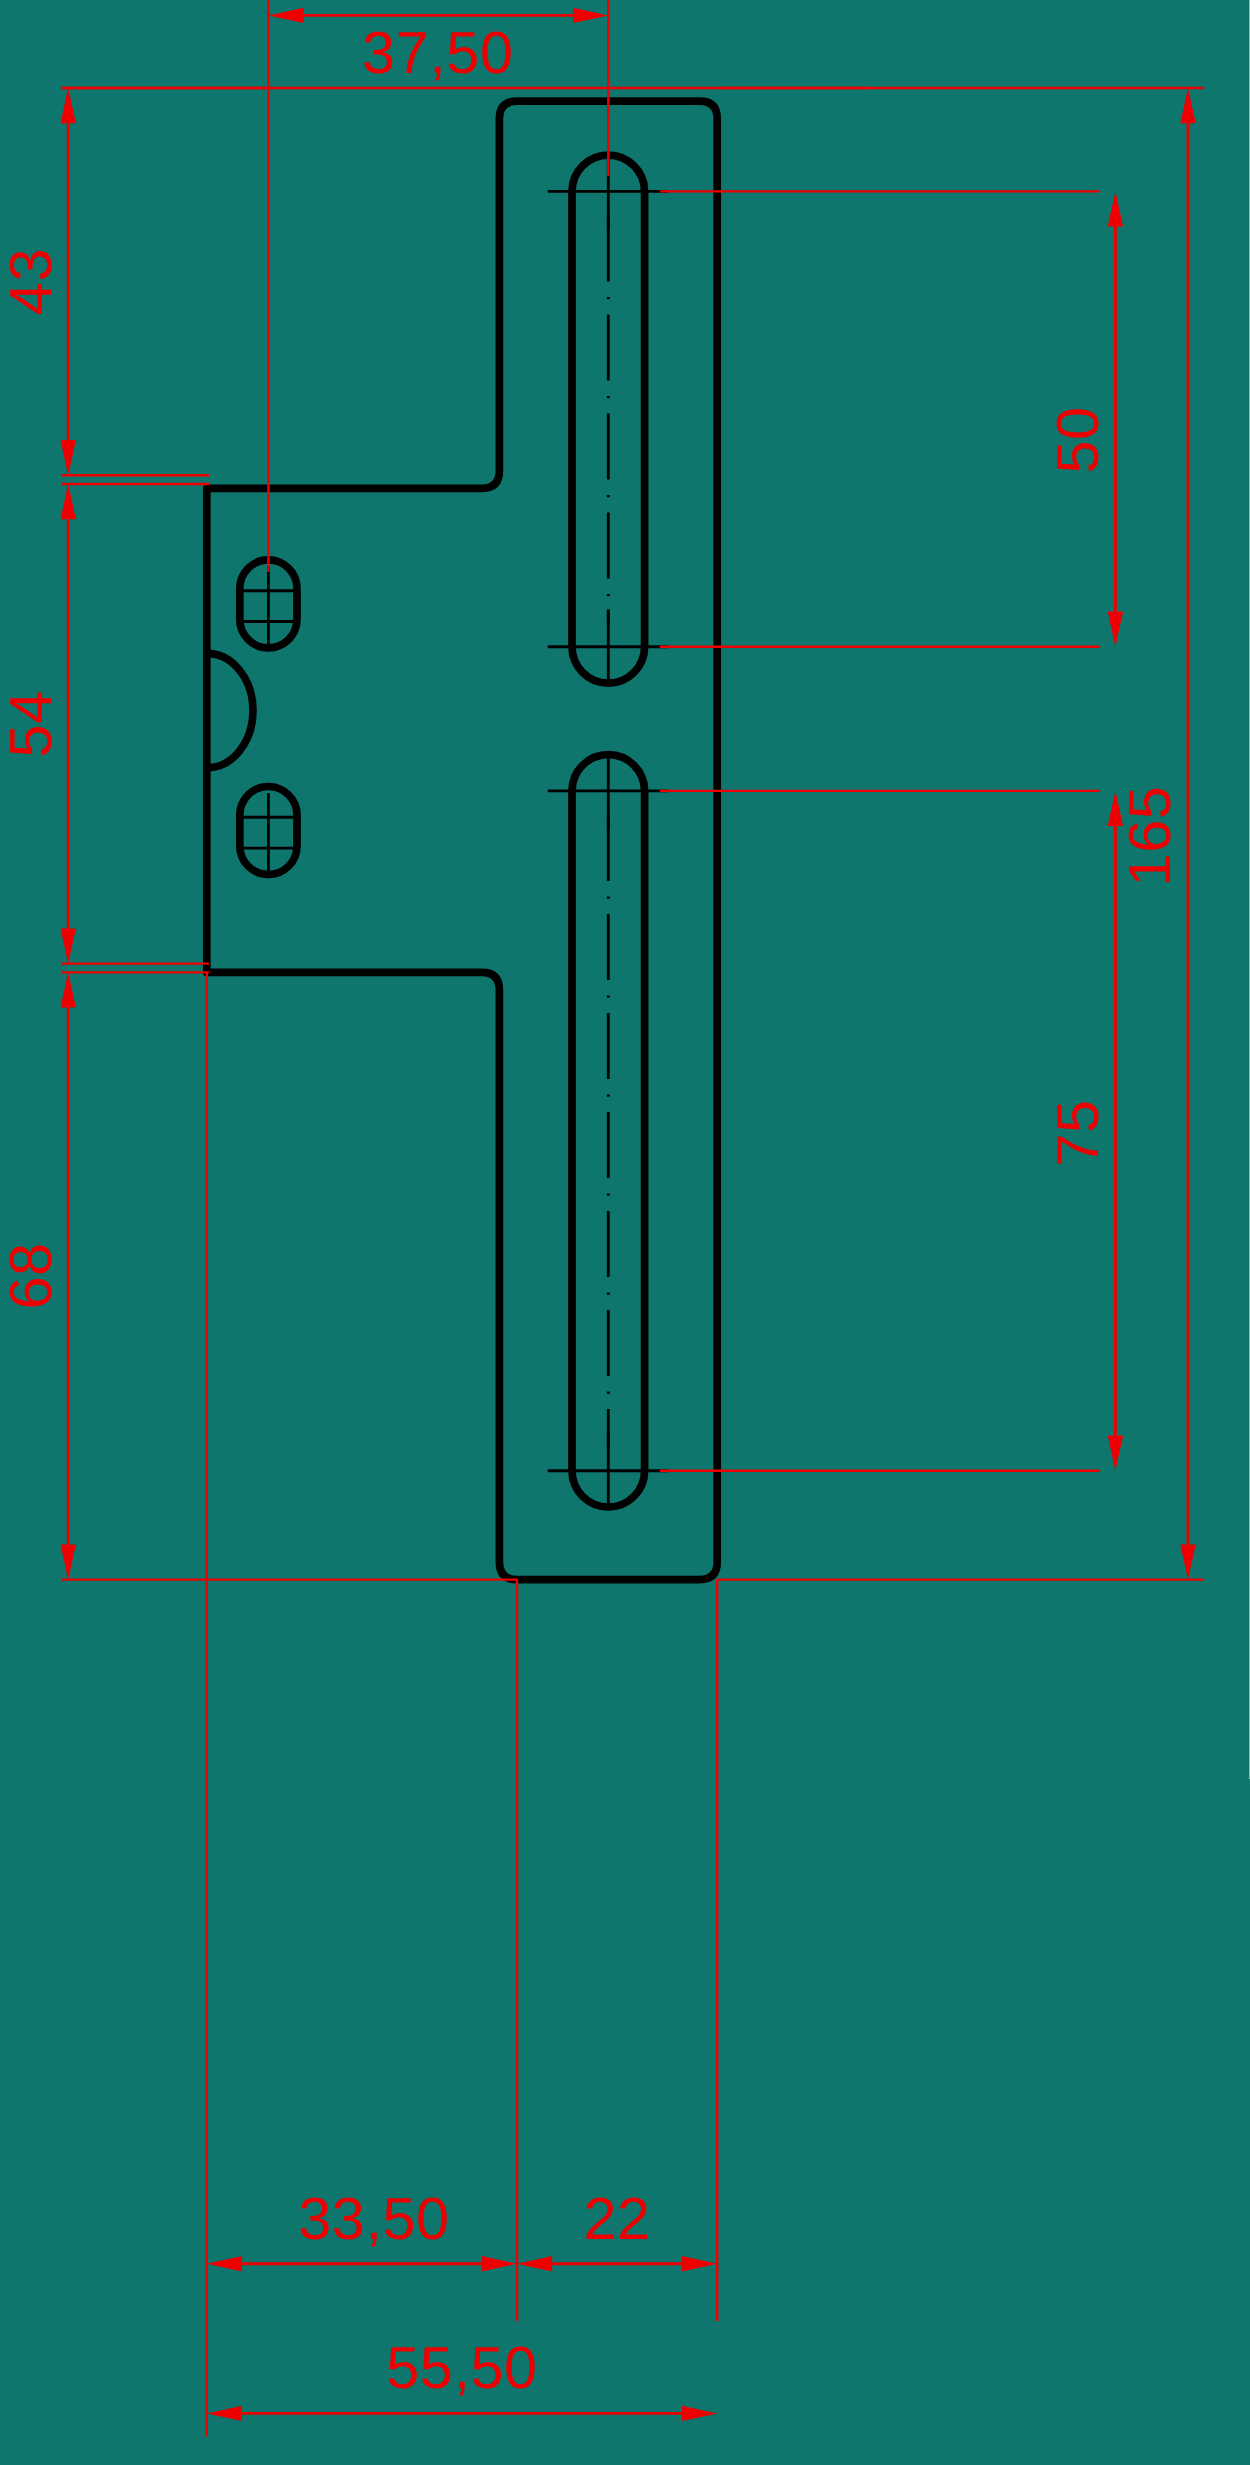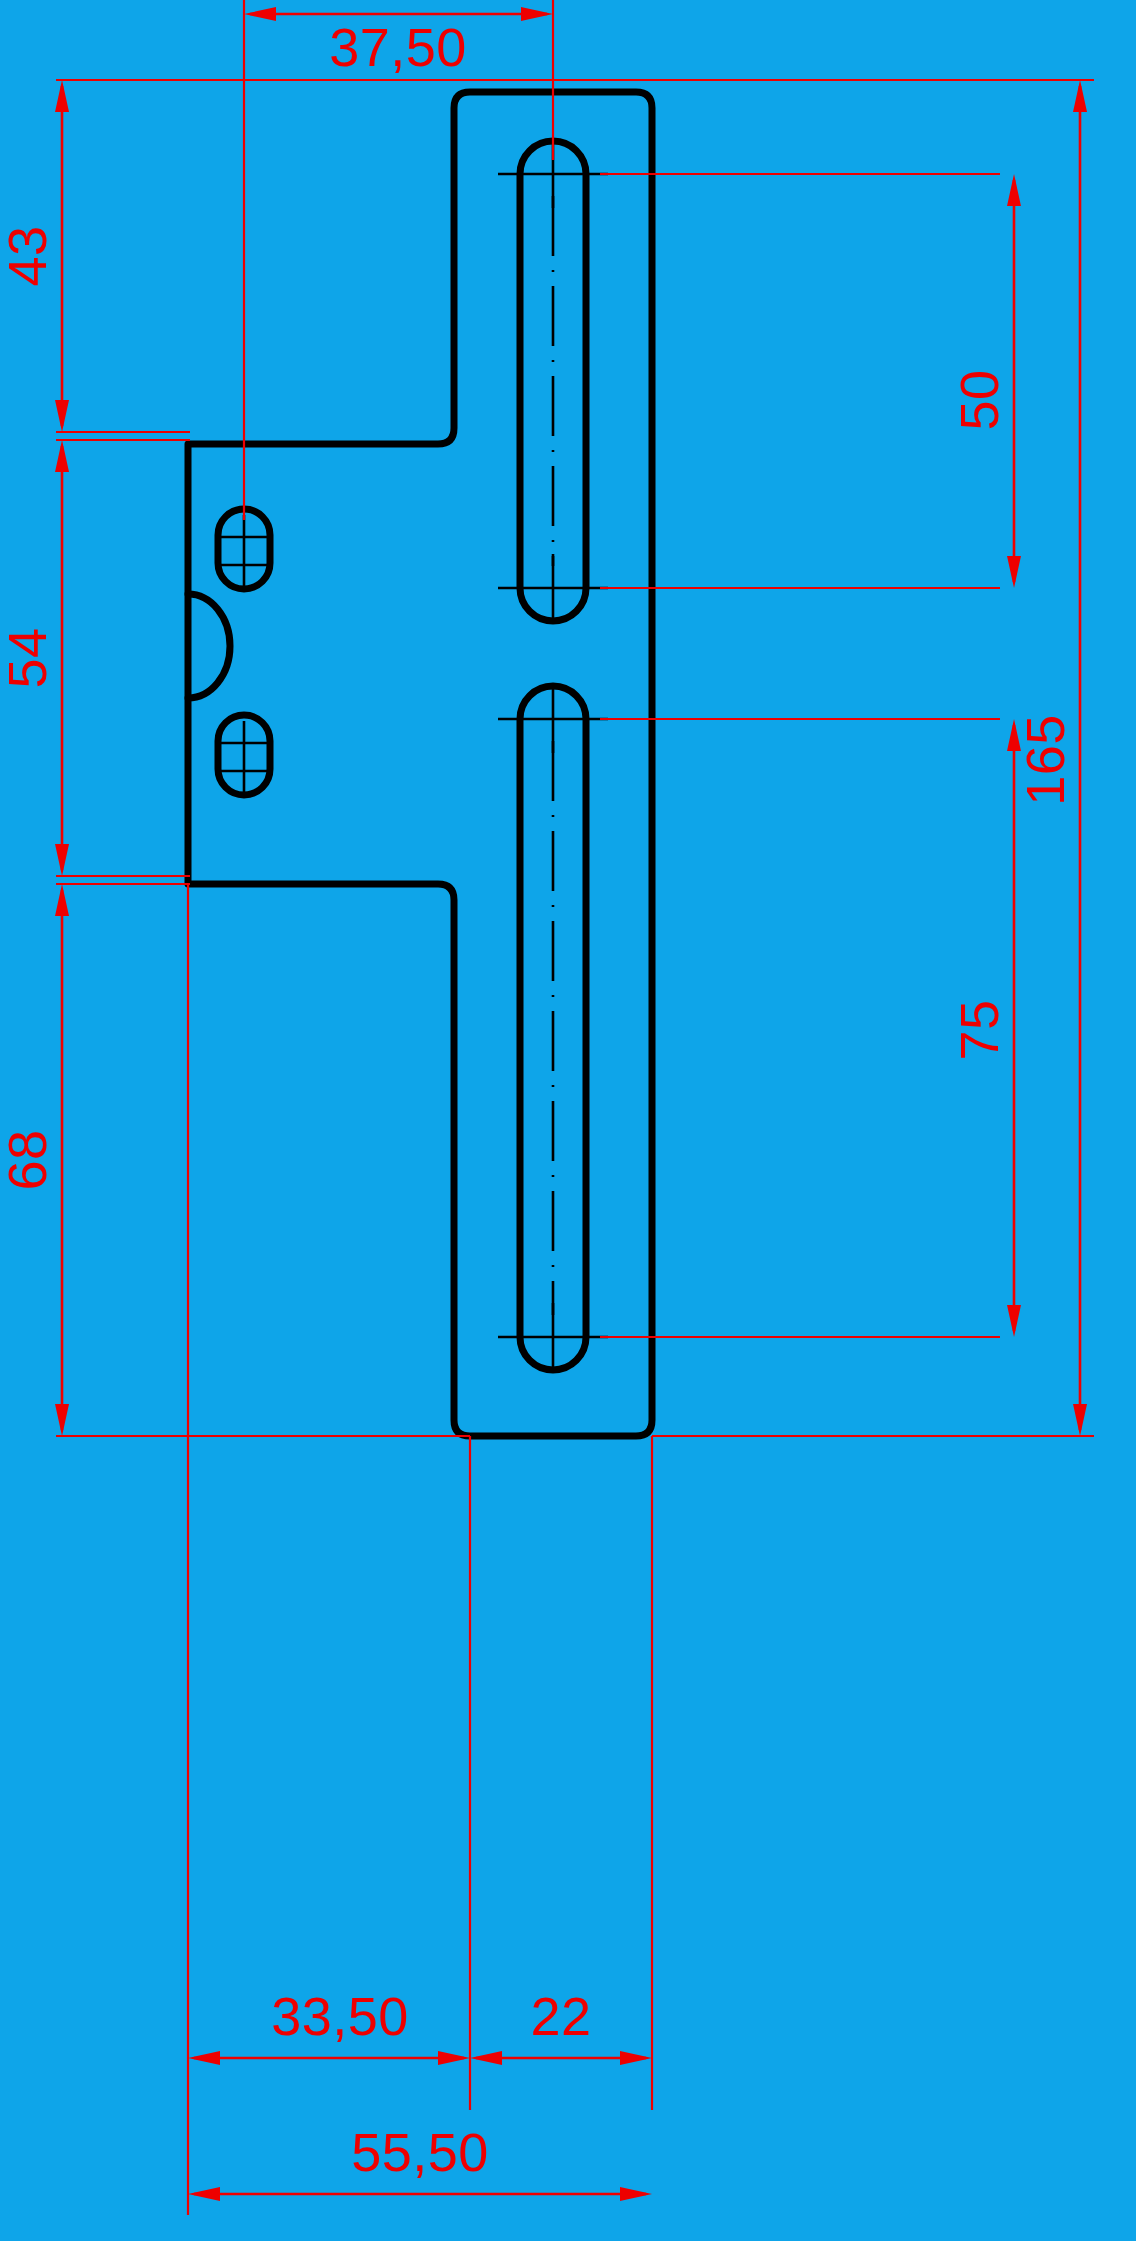--- a/index.html
+++ b/index.html
@@ -10,21 +10,21 @@
   body {
     width: 1136px;
     height: 2241px;
     font-family: "Liberation Sans", sans-serif;
     overflow: hidden;
   }
   #drawing-root {
     position: relative;
     width: 1136px;
     height: 2241px;
-    background: #0ea5e9;
+    background: #0f766e;
   }
   svg#cad-svg {
     display: block;
     width: 1136px;
     height: 2241px;
   }
   .part-outline {
     fill: none;
     stroke: #000000;
     stroke-width: 7;

